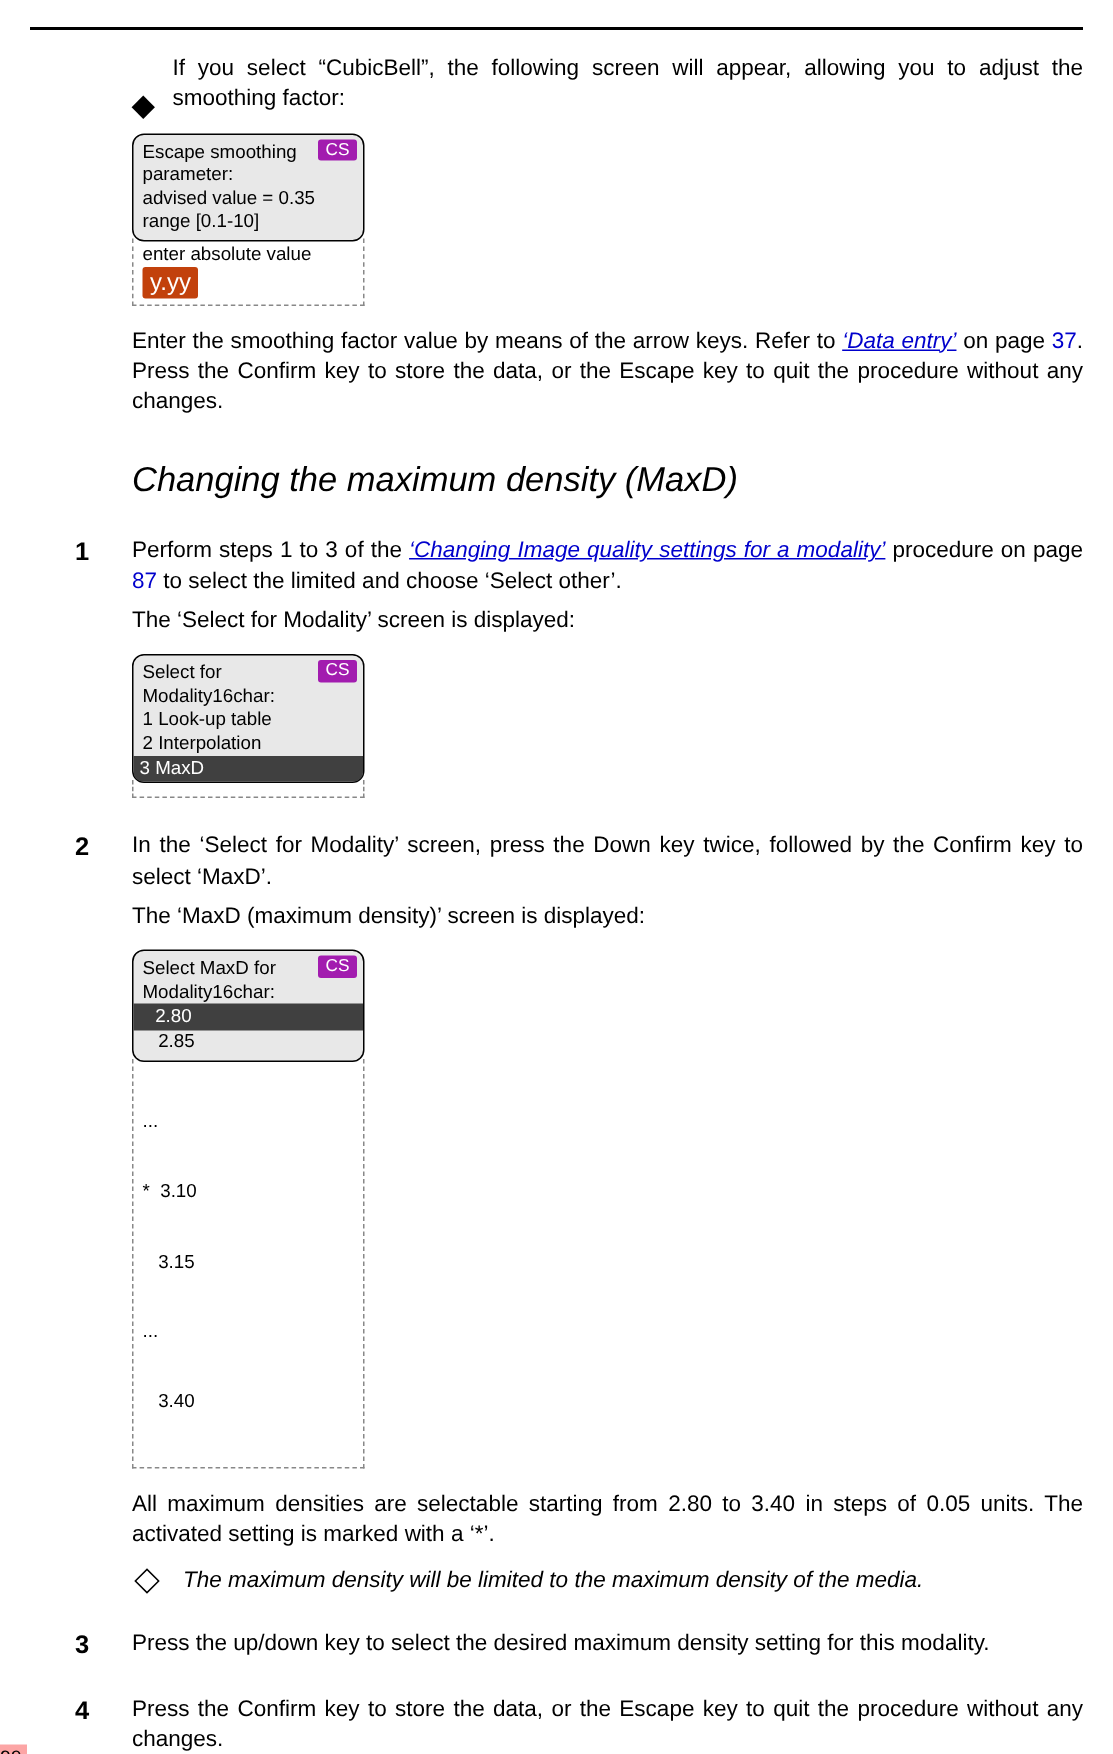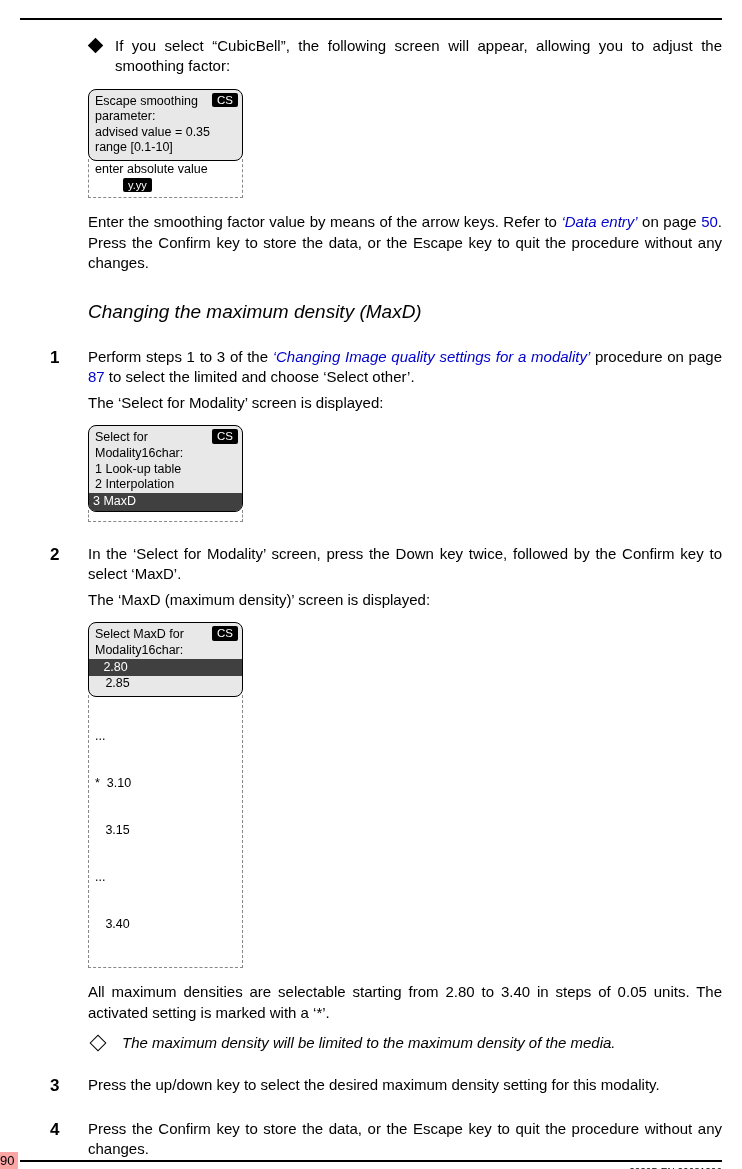--- a/index.html
+++ b/index.html
@@ -23,21 +23,21 @@
     margin: 0 0 16px 0;
   }
   .content {
     margin-left: 30px;
   }
   .indent-block {
     margin-left: 38px; 
   }
   .bullet-row {
     display: flex;
-    align-items: flex-start;
+    align-items: flex-end;
     margin-top: 6px;
   }
   .diamond-solid {
     width: 11px;
     height: 11px;
     background: #000;
     transform: rotate(45deg);
     margin: 4px 14px 0 2px;
     flex: 0 0 auto;
   }
@@ -65,68 +65,67 @@
   }
   .numlist .body {
     flex: 1 1 auto;
     text-align: justify;
   }
   .justify {
     text-align: justify;
   }
   .subheading {
     font-style: italic;
-    font-size: 19px;
+    font-size: 23px;
     margin-top: 26px;
   }
-  .blue-italic { color: #0000cc; font-style: italic; }
+  .blue-italic { color: #0000cc; font-style: italic; text-decoration: underline; }
   .blue { color: #0000cc; }
 
   
   .lcd {
     width: 155px;
     margin: 12px 0 14px 38px;
     font-size: 12.5px;
     line-height: 1.25;
   }
   .lcd .framed {
     background: #e8e8e8;
     border: 1px solid #000;
     border-radius: 8px;
     padding: 4px 6px 4px 6px;
     position: relative;
   }
   .lcd .cs {
     position: absolute;
     top: 3px;
     right: 4px;
-    background: #000000;
+    background: #a21caf;
     color: #fff;
     font-size: 11.5px;
     padding: 1px 5px 0 5px;
     border-radius: 2px;
     line-height: 1.2;
   }
   .lcd .below {
     border-left: 1px dashed #888;
     border-right: 1px dashed #888;
     border-bottom: 1px dashed #888;
     border-top: none;
     margin-top: -2px;
     padding: 3px 6px 4px 6px;
   }
   .lcd .chip {
     display: inline-block;
-    background: #000000;
+    background: #c2410c;
     color: #fff;
-    font-size: 11px;
+    font-size: 16px;
     padding: 1px 5px 0 5px;
     border-radius: 2px;
     line-height: 1.25;
-    margin-left: 28px;
   }
   .lcd .sel-row {
     background: #404040;
     color: #fff;
     padding: 1px 4px;
     margin: 0 -6px -4px -6px;
     border-radius: 0 0 6px 6px;
   }
   .lcd .sel-row.mid {
     border-radius: 0;
@@ -191,21 +190,21 @@
         <div>advised value = 0.35</div>
         <div>range [0.1-10]</div>
       </div>
       <div class="below">
         <div>enter absolute value</div>
         <span class="chip">y.yy</span>
       </div>
     </div>
 
     <div class="indent-block justify">
-      <span>Enter the smoothing factor value by means of the arrow keys. Refer to </span><span class="blue-italic">‘Data entry’</span><span> on page </span><span class="blue">50</span><span>. Press the Confirm key to store the data, or the Escape key to quit the procedure without any changes.</span>
+      <span>Enter the smoothing factor value by means of the arrow keys. Refer to </span><span class="blue-italic">‘Data entry’</span><span> on page </span><span class="blue">37</span><span>. Press the Confirm key to store the data, or the Escape key to quit the procedure without any changes.</span>
     </div>
 
     <div class="indent-block subheading">Changing the maximum density (MaxD)</div>
 
     <div class="numlist">
       <div class="num">1</div>
       <div class="body">
         <span>Perform steps 1 to 3 of the </span><span class="blue-italic">‘Changing Image quality settings for a modality’</span><span> procedure on page </span><span class="blue">87</span><span> to select the limited and choose ‘Select other’.</span>
         <div style="margin-top:6px;">The ‘Select for Modality’ screen is displayed:</div>
       </div>

